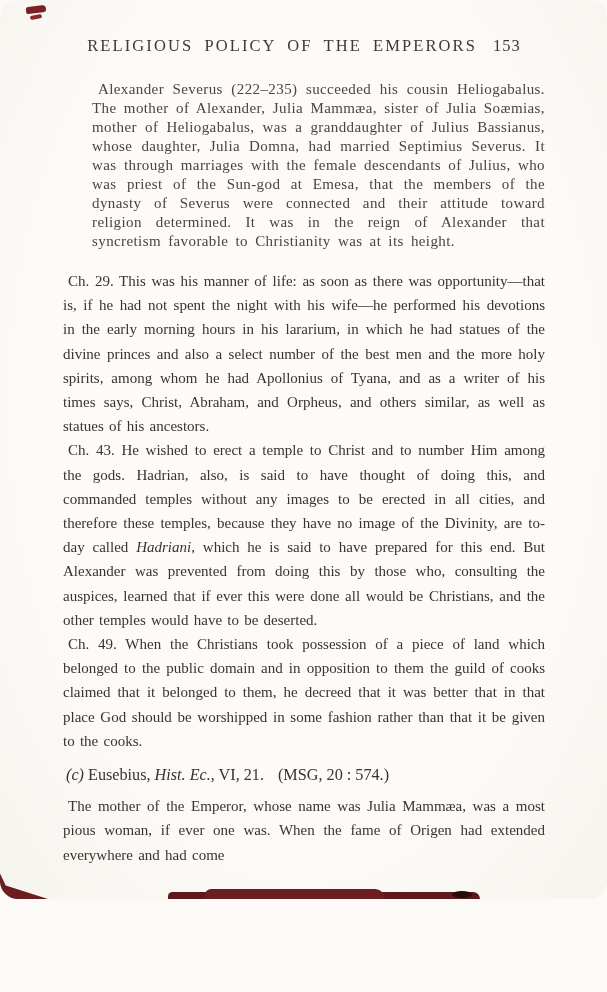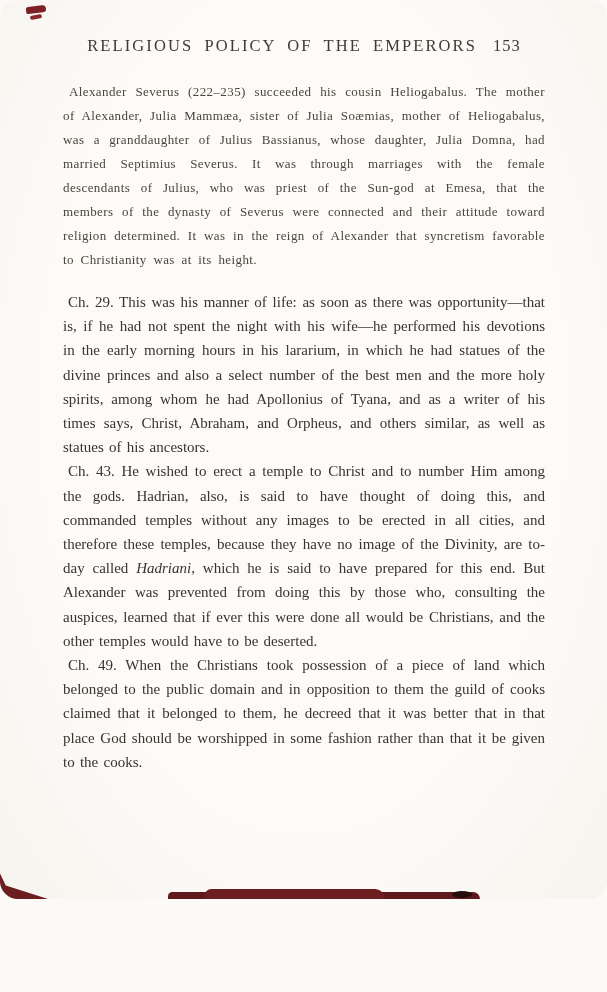--- a/index.html
+++ b/index.html
@@ -28,28 +28,29 @@
     word-spacing: 5px;
     color: #3f3a33;
     margin: 6px 0 24px 0;
   }
   .running-head .pagenum {
     margin-left: 16px;
     letter-spacing: 1px;
   }
   p { margin: 0; }
   .note {
-    font-size: 13px;
-    line-height: 24px;
+    font-size: 15px;
+    line-height: 19px;
     text-align: justify;
     text-indent: 6px;
     letter-spacing: 0.4px;
     word-spacing: 3px;
     color: #4a453d;
     margin-bottom: 18px;
+    margin-left: 29px;
   }
   .body-par {
     font-size: 15px;
     line-height: 24.2px;
     text-align: justify;
     text-indent: 5px;
     word-spacing: 1.5px;
     color: #38342e;
   }
   .citation {
@@ -108,20 +109,22 @@
   </div>
 
   <p class="note">Alexander Severus (222–235) succeeded his cousin Heliogabalus. The mother of Alexander, Julia Mammæa, sister of Julia Soæmias, mother of Heliogabalus, was a granddaughter of Julius Bassianus, whose daughter, Julia Domna, had married Septimius Severus. It was through marriages with the female descendants of Julius, who was priest of the Sun-god at Emesa, that the members of the dynasty of Severus were connected and their attitude toward religion determined. It was in the reign of Alexander that syncretism favorable to Christianity was at its height.</p>
 
   <p class="body-par">Ch. 29. This was his manner of life: as soon as there was opportunity—that is, if he had not spent the night with his wife—he performed his devotions in the early morning hours in his lararium, in which he had statues of the divine princes and also a select number of the best men and the more holy spirits, among whom he had Apollonius of Tyana, and as a writer of his times says, Christ, Abraham, and Orpheus, and others similar, as well as statues of his ancestors.</p>
 
   <p class="body-par"><span>Ch. 43. He wished to erect a temple to Christ and to number Him among the gods. Hadrian, also, is said to have thought of doing this, and commanded temples without any images to be erected in all cities, and therefore these temples, because they have no image of the Divinity, are to-day called </span><i>Hadriani</i><span>, which he is said to have prepared for this end. But Alexander was prevented from doing this by those who, consulting the auspices, learned that if ever this were done all would be Christians, and the other temples would have to be deserted.</span></p>
 
   <p class="body-par">Ch. 49. When the Christians took possession of a piece of land which belonged to the public domain and in opposition to them the guild of cooks claimed that it belonged to them, he decreed that it was better that in that place God should be worshipped in some fashion rather than that it be given to the cooks.</p>
 
+  <p class="citation"><i>(c)</i><span> Eusebius, </span><i>Hist. Ec.</i><span>, VI, 21.</span><span class="ref-gap">(MSG, 20 : 574.)</span></p>
 
+  <p class="body-par">The mother of the Emperor, whose name was Julia Mammæa, was a most pious woman, if ever one was. When the fame of Origen had extended everywhere and had come</p>
 
   <div class="artifact wedge-bottom-left"></div>
   <div class="artifact band-bottom"></div>
   <div class="artifact band-bottom-2"></div>
   <div class="artifact speck-bottom"></div>
 
 </div>
 
 </body></html>

